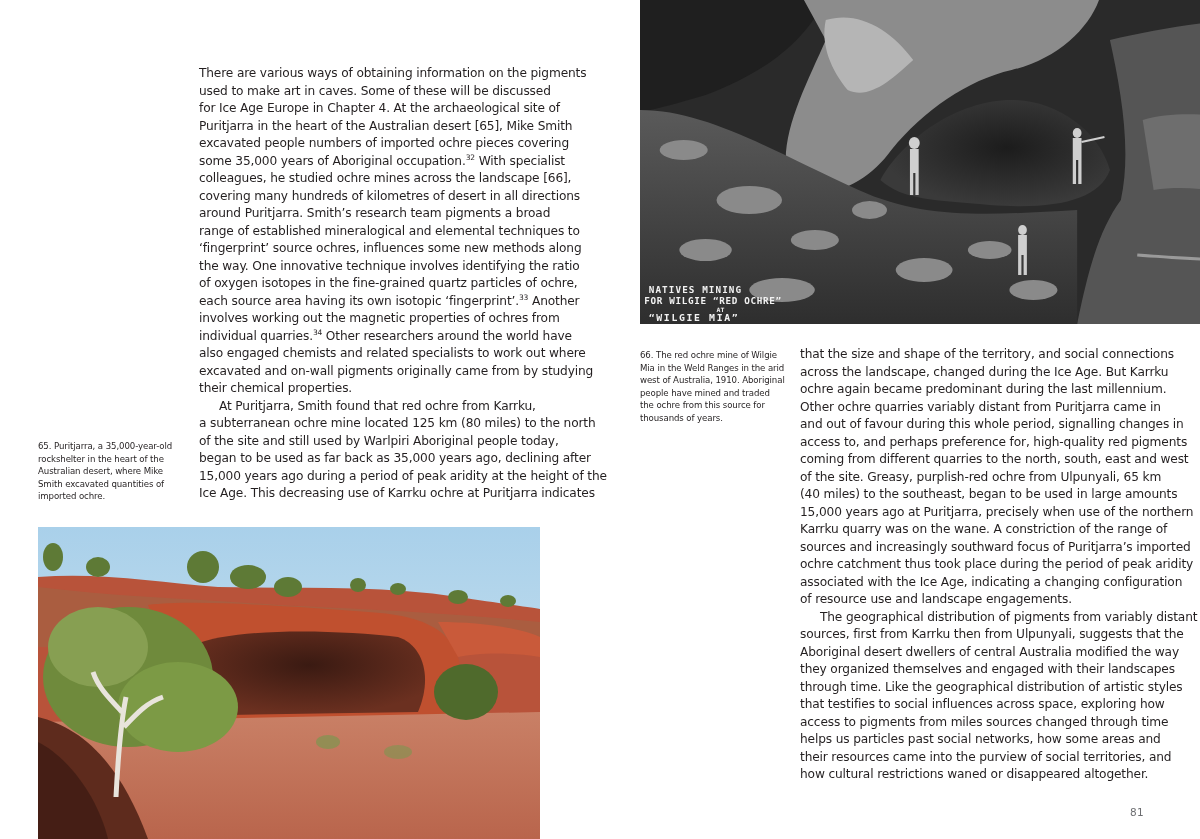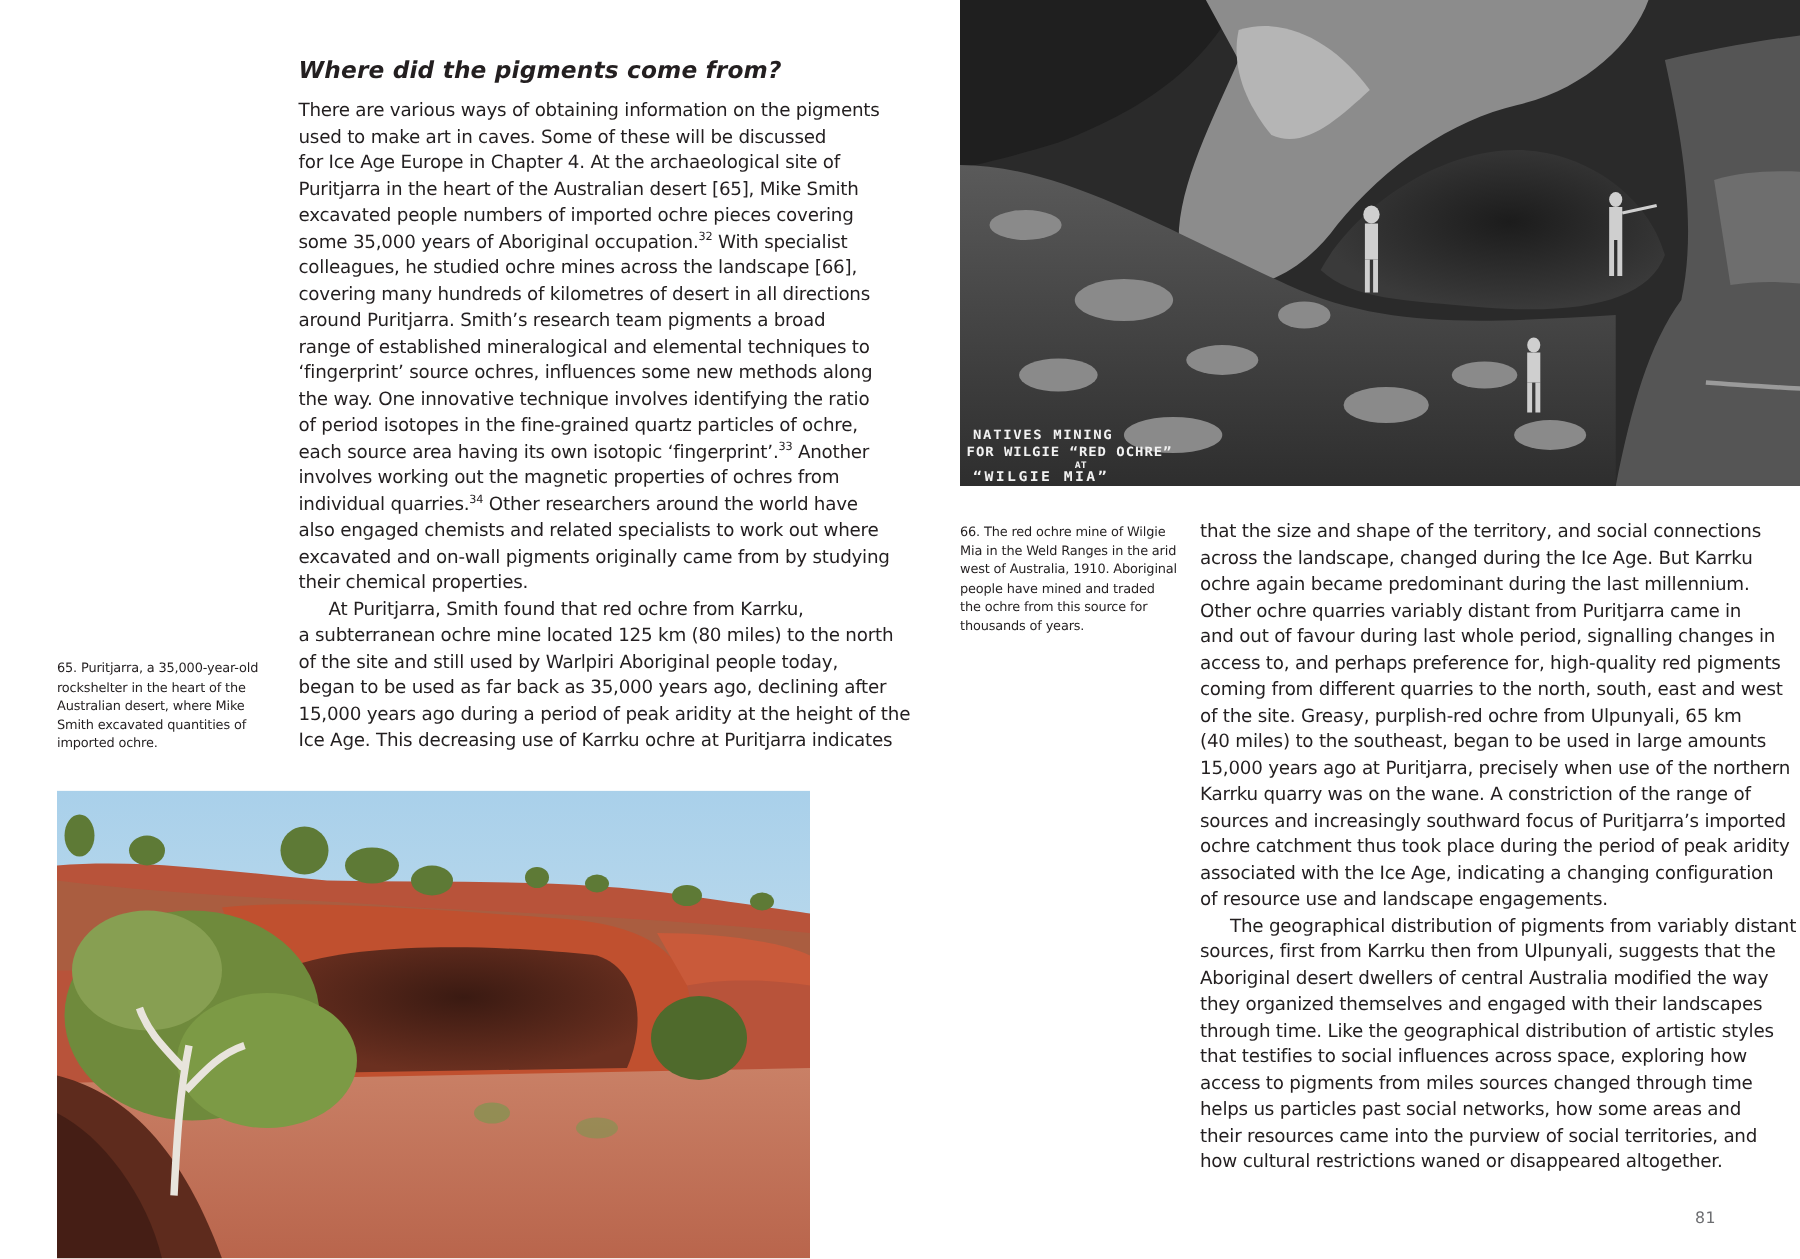--- a/index.html
+++ b/index.html
@@ -38,36 +38,35 @@
   .folio {
     position: absolute; left: 1130px; top: 806px;
     font-size: 10.5px; color: #6d6e71; letter-spacing: 0.3px;
   }
 </style>
 </head>
 <body>
 
 <div class="page page-left">
 
-  <div class="heading">Where did the pigments come from?</div>
 
   <div class="body-col" style="left:199px; top:65px; width:345px;">
     <div class="line" style="top:0px">There are various ways of obtaining information on the pigments</div>
     <div class="line" style="top:17.5px">used to make art in caves. Some of these will be discussed</div>
     <div class="line" style="top:35px">for Ice Age Europe in Chapter 4. At the archaeological site of</div>
     <div class="line" style="top:52.5px">Puritjarra in the heart of the Australian desert [65], Mike Smith</div>
     <div class="line" style="top:70px">excavated people numbers of imported ochre pieces covering</div>
     <div class="line" style="top:87.5px"><span>some 35,000 years of Aboriginal occupation.</span><sup>32</sup><span> With specialist</span></div>
     <div class="line" style="top:105px">colleagues, he studied ochre mines across the landscape [66],</div>
     <div class="line" style="top:122.5px">covering many hundreds of kilometres of desert in all directions</div>
     <div class="line" style="top:140px">around Puritjarra. Smith’s research team pigments a broad</div>
     <div class="line" style="top:157.5px">range of established mineralogical and elemental techniques to</div>
     <div class="line" style="top:175px">‘fingerprint’ source ochres, influences some new methods along</div>
     <div class="line" style="top:192.5px">the way. One innovative technique involves identifying the ratio</div>
-    <div class="line" style="top:210px">of period isotopes in the fine-grained quartz particles of ochre,</div>
+    <div class="line" style="top:210px">of oxygen isotopes in the fine-grained quartz particles of ochre,</div>
     <div class="line" style="top:227.5px"><span>each source area having its own isotopic ‘fingerprint’.</span><sup>33</sup><span> Another</span></div>
     <div class="line" style="top:245px">involves working out the magnetic properties of ochres from</div>
     <div class="line" style="top:262.5px"><span>individual quarries.</span><sup>34</sup><span> Other researchers around the world have</span></div>
     <div class="line" style="top:280px">also engaged chemists and related specialists to work out where</div>
     <div class="line" style="top:297.5px">excavated and on-wall pigments originally came from by studying</div>
     <div class="line" style="top:315px">their chemical properties.</div>
     <div class="line indent" style="top:332.5px">At Puritjarra, Smith found that red ochre from Karrku,</div>
     <div class="line" style="top:350px">a subterranean ochre mine located 125 km (80 miles) to the north</div>
     <div class="line" style="top:367.5px">of the site and still used by Warlpiri Aboriginal people today,</div>
     <div class="line" style="top:385px">began to be used as far back as 35,000 years ago, declining after</div>
@@ -197,21 +196,21 @@
     <div class="cap-line" style="top:37.5px">people have mined and traded</div>
     <div class="cap-line" style="top:50px">the ochre from this source for</div>
     <div class="cap-line" style="top:62.5px">thousands of years.</div>
   </div>
 
   <div class="body-col" style="left:200px; top:346px; width:345px;">
     <div class="line" style="top:0px">that the size and shape of the territory, and social connections</div>
     <div class="line" style="top:17.5px">across the landscape, changed during the Ice Age. But Karrku</div>
     <div class="line" style="top:35px">ochre again became predominant during the last millennium.</div>
     <div class="line" style="top:52.5px">Other ochre quarries variably distant from Puritjarra came in</div>
-    <div class="line" style="top:70px">and out of favour during last whole period, signalling changes in</div>
+    <div class="line" style="top:70px">and out of favour during this whole period, signalling changes in</div>
     <div class="line" style="top:87.5px">access to, and perhaps preference for, high-quality red pigments</div>
     <div class="line" style="top:105px">coming from different quarries to the north, south, east and west</div>
     <div class="line" style="top:122.5px">of the site. Greasy, purplish-red ochre from Ulpunyali, 65 km</div>
     <div class="line" style="top:140px">(40 miles) to the southeast, began to be used in large amounts</div>
     <div class="line" style="top:157.5px">15,000 years ago at Puritjarra, precisely when use of the northern</div>
     <div class="line" style="top:175px">Karrku quarry was on the wane. A constriction of the range of</div>
     <div class="line" style="top:192.5px">sources and increasingly southward focus of Puritjarra’s imported</div>
     <div class="line" style="top:210px">ochre catchment thus took place during the period of peak aridity</div>
     <div class="line" style="top:227.5px">associated with the Ice Age, indicating a changing configuration</div>
     <div class="line" style="top:245px">of resource use and landscape engagements.</div>

